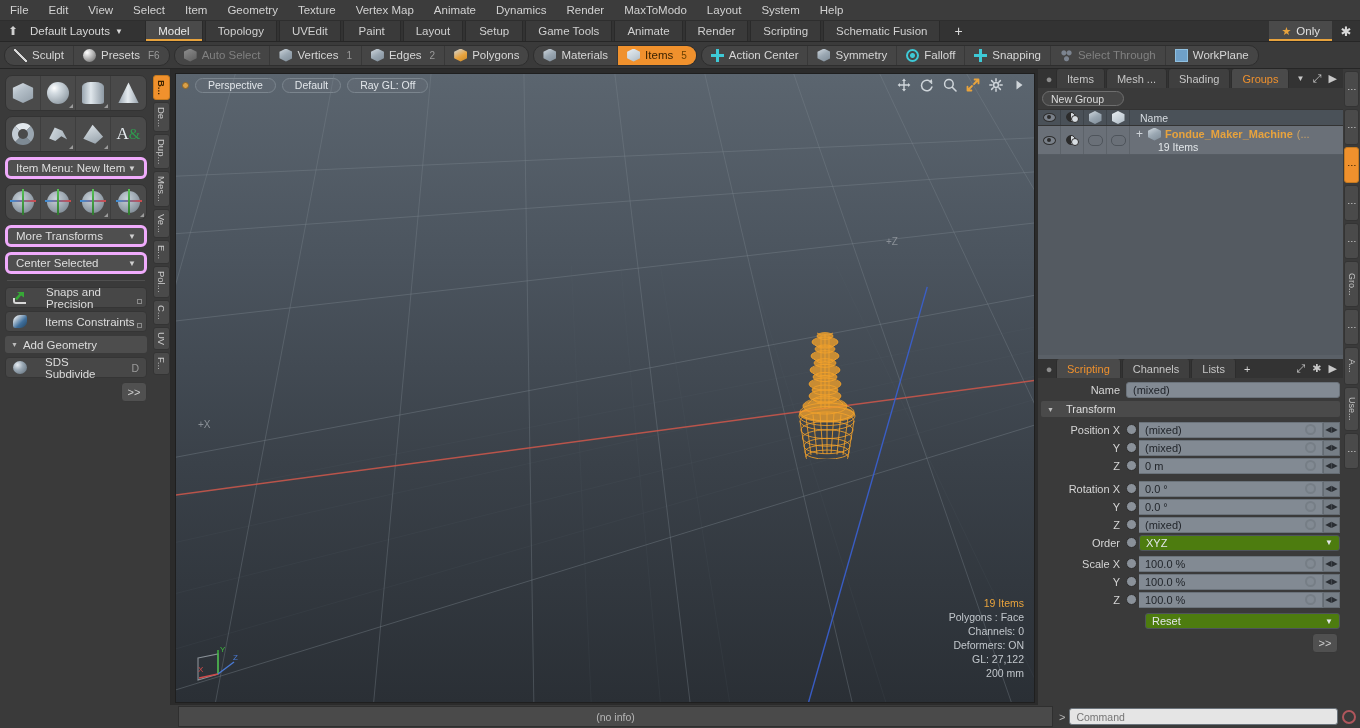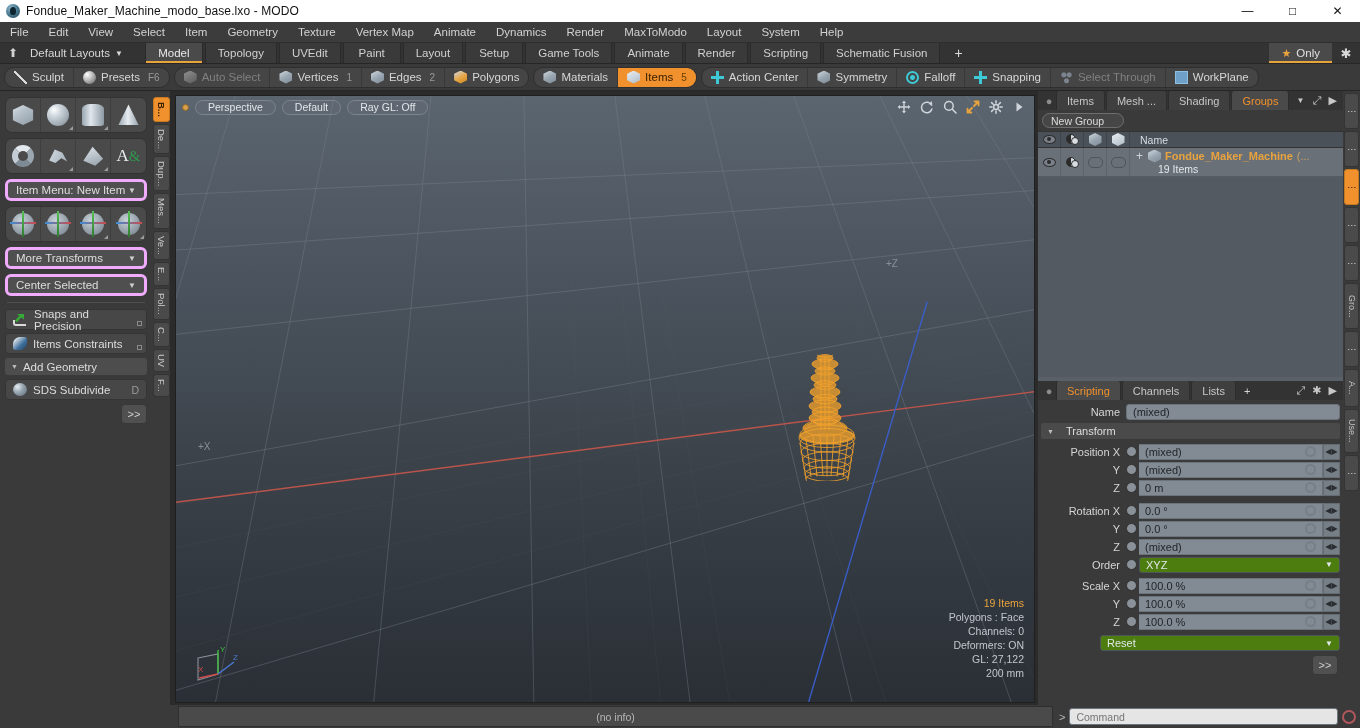--- a/index.html
+++ b/index.html
@@ -149,21 +149,21 @@
     background: linear-gradient(180deg,#57c356,#2f7a2f); }
 
   .dropdown {
     height: 22px; background: #4f4f4f; border: 3px solid #f0abfc; border-radius: 6px;
     display: flex; align-items: center; padding: 0 8px; margin-bottom: 5px; font-size: 11.5px; color: #dedede;
   }
   .dropdown .caret { margin-left: auto; font-size: 8px; color: #cfcfcf; }
   .hsep { height: 1px; background: #4f4f4f; margin: 6px 2px 6px 2px; }
   .listbtn {
     height: 21px; background: #474747; border: 1px solid #353535; border-radius: 4px; display: flex;
-    align-items: center; gap: 6px; padding: 0 7px; margin-bottom: 3px; font-size: 11.5px; color: #dcdcdc;
+    align-items: center; gap: 18px; padding: 0 7px; margin-bottom: 3px; font-size: 11.5px; color: #dcdcdc;
     position: relative;
   }
   .listbtn .sqr { position: absolute; right: 4px; bottom: 3px; width: 5px; height: 5px; border: 1px solid #8a8a8a; }
   .listbtn .hot { margin-left: auto; color: #9b9b9b; font-size: 10.5px; }
   .sect-header {
     height: 17px; background: #4d4d4d; border-radius: 3px; display: flex; align-items: center;
     gap: 5px; padding: 0 6px; margin: 4px 0 4px 0; font-size: 11.5px; color: #dcdcdc;
   }
   .sect-header .tri { font-size: 7px; color: #bcbcbc; }
   .arrow-ico { width: 15px; height: 13px; position: relative; flex: 0 0 15px; }
@@ -279,21 +279,21 @@
   .pspin { width: 17px; height: 16px; background: #767e86; border: 1px solid #646b72; display: flex;
            align-items: center; justify-content: center; font-size: 8px; color: #2a2e33; flex: 0 0 17px; }
   .transform-hdr { display: flex; align-items: center; gap: 12px; height: 16px; background: #4a4a4a; margin: 3px 3px 4px 3px;
                    border-radius: 2px; padding-left: 6px; font-size: 11px; color: #dedede; }
   .transform-hdr .tri { font-size: 7px; color: #bcbcbc; }
   .selectfield {
     flex: 1 1 auto; height: 16px; background: #4d7c0f; border: 1px solid #4e545b; border-radius: 3px;
     display: flex; align-items: center; padding: 0 6px; font-size: 11px; color: #e2e6ea;
   }
   .selectfield .caret { margin-left: auto; font-size: 8px; }
-  .reset-row { display: flex; padding: 4px 3px 0 62px; }
+  .reset-row { display: flex; padding: 4px 3px 0 107px; }
   .gotorow2 { display: flex; justify-content: flex-end; padding: 4px 5px 0 0; }
 
   
   .rstrip { width: 17px; flex: 0 0 17px; background: #3a3a3a; display: flex; flex-direction: column;
             align-items: center; padding-top: 2px; }
   .rtab { width: 15px; background: #4a4a4a; border: 1px solid #343434; border-radius: 3px; margin-bottom: 2px;
           display: flex; align-items: center; justify-content: center; writing-mode: vertical-rl;
           font-size: 9px; color: #c2c2c2; padding: 5px 0; }
   .rtab.active { background: #f0912d; color: #3a2200; border-color: #c57a20; }
 
@@ -306,29 +306,20 @@
   .bb-cmd .gt { color: #b9b9b9; font-size: 11px; }
   .cmdfield { flex: 1 1 auto; height: 17px; background: #e5e5e5; border: 1px solid #6b737b; border-radius: 3px;
               display: flex; align-items: center; padding: 0 6px; font-size: 10.5px; color: #3a3f45; }
   .cmd-rec { width: 14px; height: 14px; border-radius: 50%; border: 2px solid #b0565c; }
 </style>
 </head>
 <body>
 
 <div class="app">
 
-  <div class="titlebar">
-    <div class="logo"></div>
-    <div class="title">Fondue_Maker_Machine_modo_base.lxo - MODO</div>
-    <div class="wincontrols">
-      <div>—</div>
-      <div>□</div>
-      <div class="close">✕</div>
-    </div>
-  </div>
 
   <div class="menubar">
     <div class="mi">File</div>
     <div class="mi">Edit</div>
     <div class="mi">View</div>
     <div class="mi">Select</div>
     <div class="mi">Item</div>
     <div class="mi">Geometry</div>
     <div class="mi">Texture</div>
     <div class="mi">Vertex Map</div>

